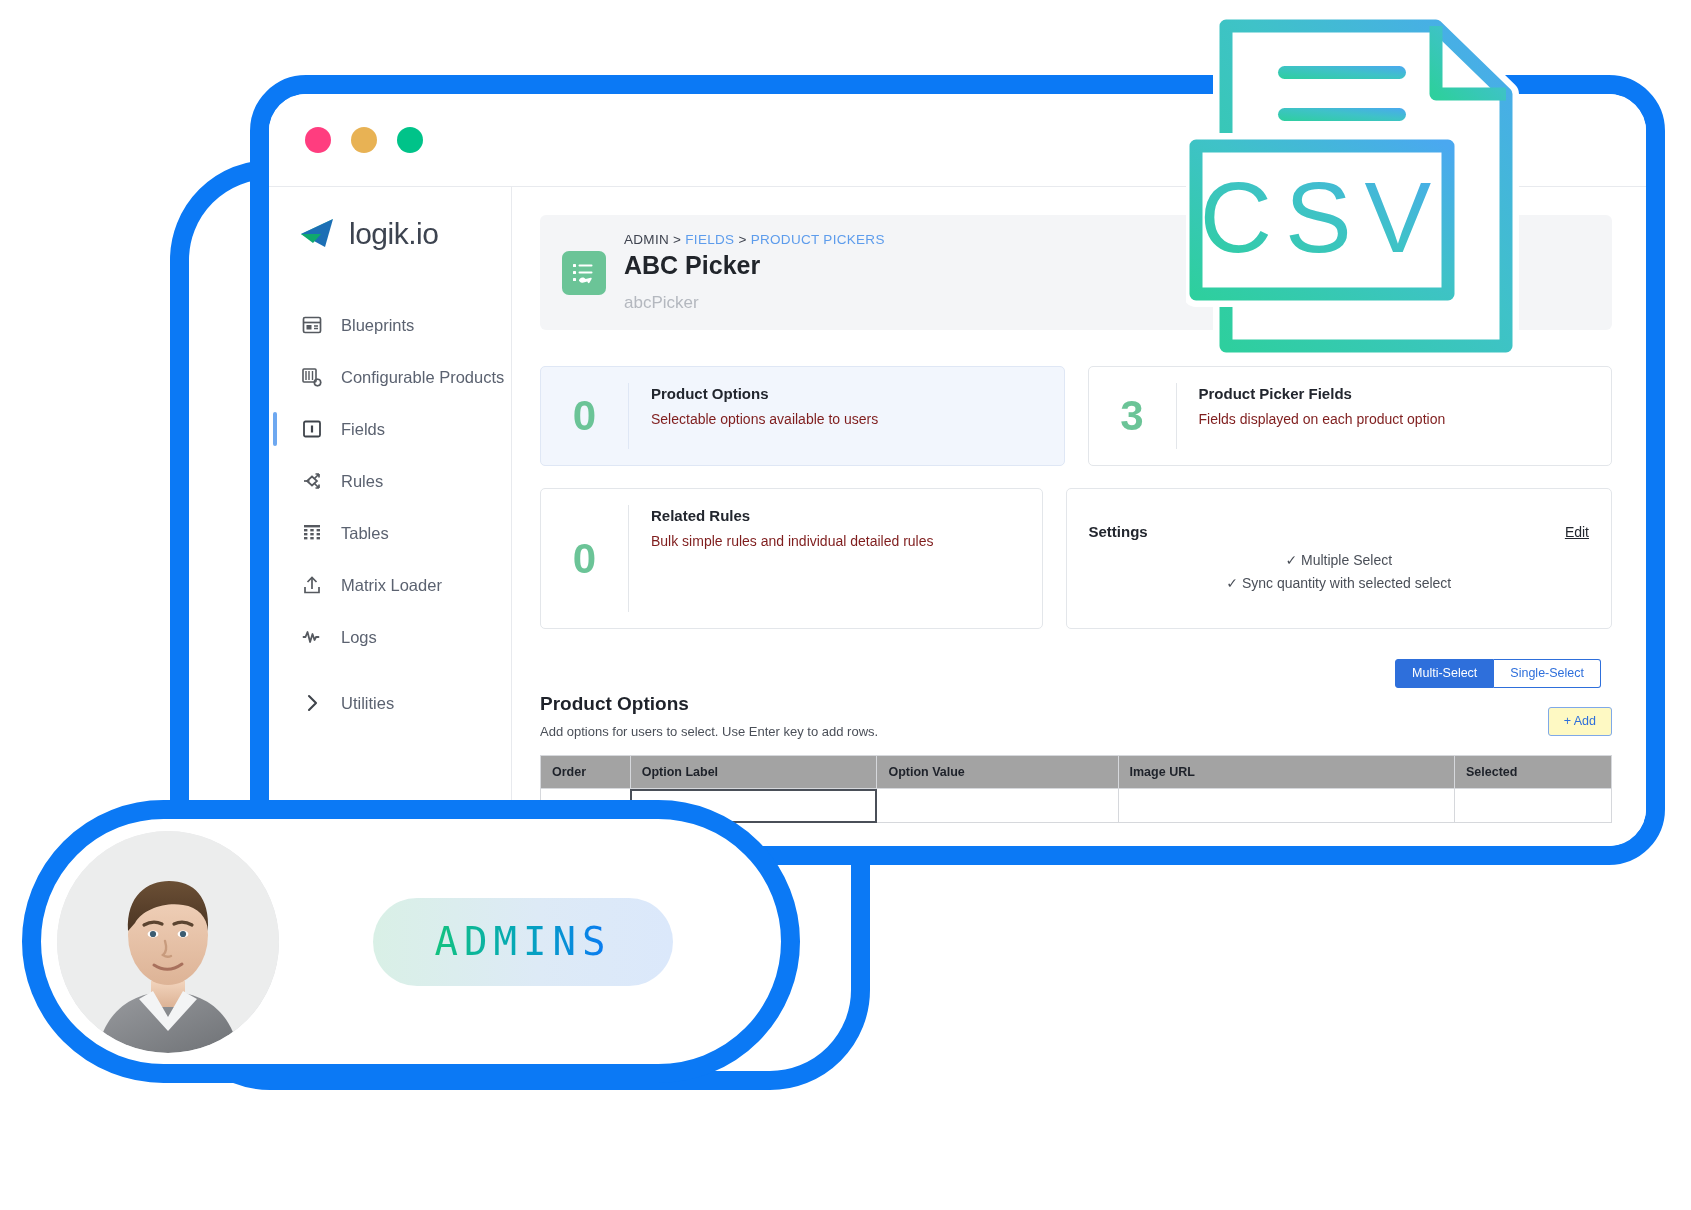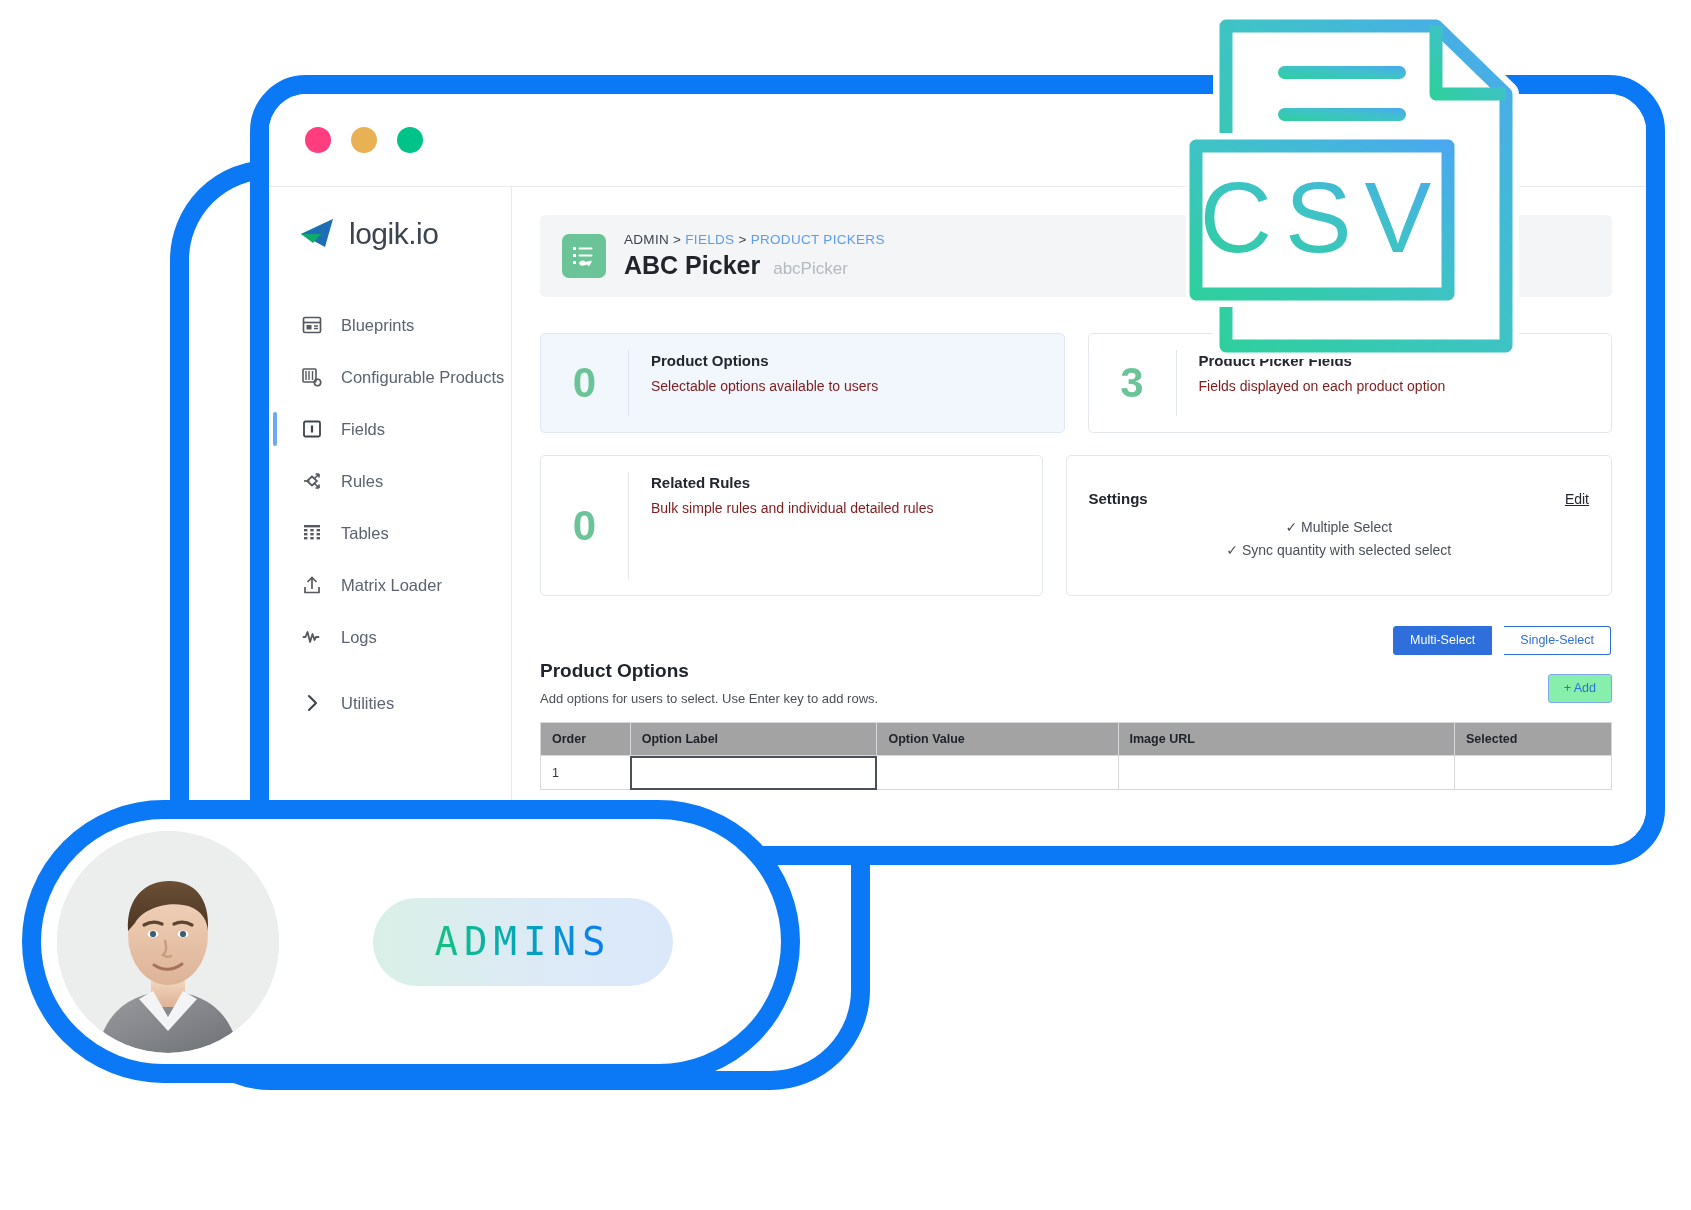--- a/index.html
+++ b/index.html
@@ -70,21 +70,21 @@
     display:flex; align-items:center; gap:18px;
     padding: 17px 22px; margin-bottom: 36px;
   }
   #header-icon {
     width: 44px; height: 44px; border-radius: 7px; background:#6BC497;
     display:flex; align-items:center; justify-content:center; flex:0 0 44px;
   }
   #breadcrumb { font-size: 13.5px; letter-spacing:.3px; color:#3f4450; margin-bottom: 4px; }
   #breadcrumb .crumb-link { color:#5D9CEC; }
   #breadcrumb .crumb-sep { color:#3f4450; }
-  #title-row { display:flex; align-items:baseline; gap:13px; }
+  #title-row { display:flex; align-items:baseline; gap:13px;flex-direction:column; }
   #page-title { font-size: 25px; font-weight: 700; color:#21252b; }
   #page-subtitle { font-size: 17px; color:#b4b8bf; }
 
   
   .card-row { display:flex; gap: 23px; margin-bottom: 22px; }
   .card {
     flex:1; min-height: 100px; border:1px solid #e3e6ea; border-radius:5px;
     background:#fff; display:flex; align-items:stretch; padding: 16px 0;
   }
   .card.highlight { background:#f2f6fd; border-color:#dfe7f5; }
@@ -99,32 +99,32 @@
   .card-desc { font-size: 14px; color:#7f1d1d; line-height: 1.45; }
 
   .card.settings { display:block; padding: 34px 22px; text-align: center; }
   .settings-head { display:flex; justify-content:space-between; align-items:baseline; margin-bottom: 9px; }
   .settings-title { font-size: 15px; font-weight:700; color:#22262e; }
   .settings-edit { font-size: 14px; color:#22262e; text-decoration: underline; }
   .settings-line { font-size: 14px; color:#4a4f58; line-height: 1.62; }
 
   
   #options-section { margin-top: 64px; position:relative; }
-  #seg-group { position:absolute; right: 1px; top: -34px; display:flex;gap:12px; }
+  #seg-group { position:absolute; right: 11px; top: -34px; display:flex; }
   .seg {
     font-size: 12.5px; padding: 7px 16px; border:1px solid #2e6fdb;
     color:#2e6fdb; background:#fff; line-height:1;
   }
   .seg.active { background:#2E6FDB; color:#fff; border-color:#2E6FDB; }
   .seg:first-child { border-radius: 3px 0 0 3px; }
   .seg:last-child { border-radius: 0 3px 3px 0; border-left:none; }
 
   #add-btn {
     position:absolute; right: 0; top: 14px;
-    font-size: 12.5px; color:#2e6fdb; background:#86efac;
+    font-size: 12.5px; color:#2e6fdb; background:#fef9c3;
     border:1px solid #7fa9e8; border-radius:3px; padding: 7px 15px; line-height:1;
   }
 
   #options-title { font-size: 19px; font-weight:700; color:#1e222a; margin-bottom: 9px; }
   #options-hint { font-size: 13px; color:#4a4f58; margin-bottom: 16px; }
 
   #options-table { width: 100%; border-collapse: collapse; table-layout: fixed; }
   #options-table th {
     background:#a3a3a3; border:1px solid #d6d8dc;
     font-size: 12.5px; font-weight:700; color:#1e222a;

